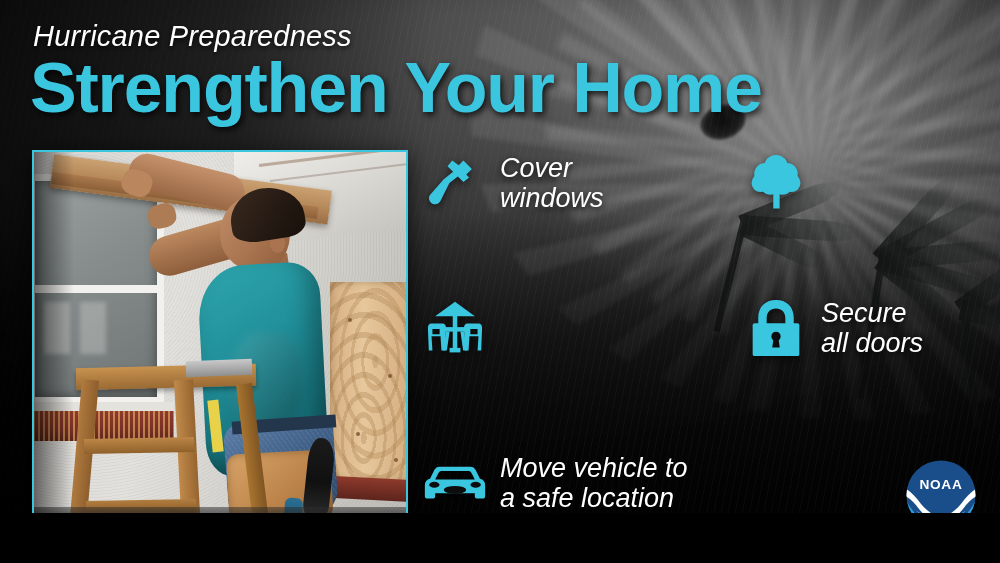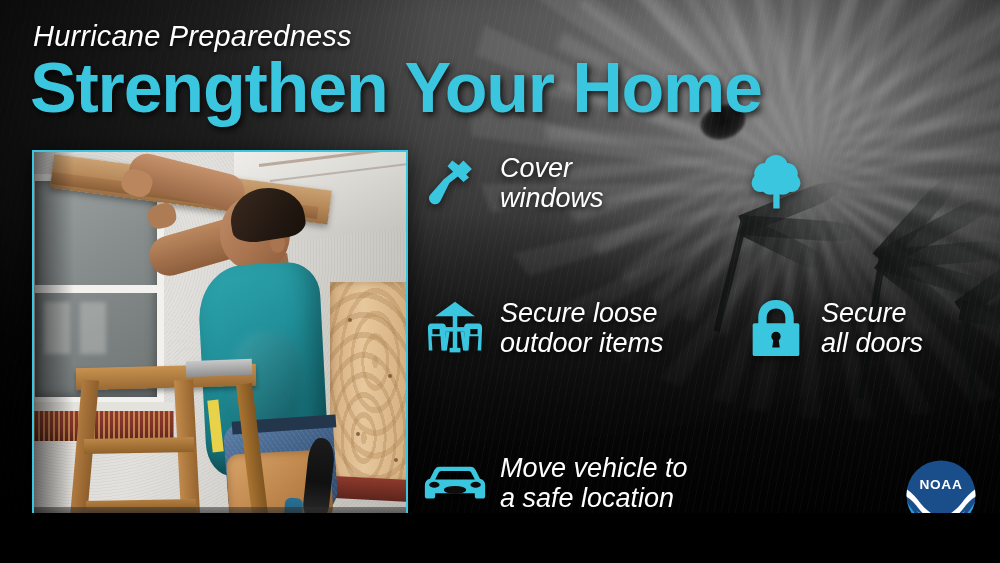--- a/index.html
+++ b/index.html
@@ -530,22 +530,20 @@
           <rect x="31.5" y="16" width="5" height="40"></rect>
           <rect x="18" y="30" width="32" height="5"></rect>
           <path d="M24 35 l-3 21 h4 l3 -21 z"></path>
           <path d="M44 35 l3 21 h-4 l-3 -21 z"></path>
           <rect x="28" y="53" width="12" height="5"></rect>
           <path d="M8 26 q-4 0 -4 5 l1 25 h4 l-1 -16 h10 l1 16 h4 l1 -25 q0 -5 -4 -5 z M9 32 h8 l0 6 h-8 z"></path>
           <path d="M60 26 q4 0 4 5 l-1 25 h-4 l1 -16 h-10 l-1 16 h-4 l-1 -25 q0 -5 4 -5 z M59 32 h-8 l0 6 h8 z"></path>
         </g>
       </svg>
     </span>
-    <span class="txt">Secure loose
-outdoor items</span>
   </div>
 
   <div class="tip" id="tip-doors">
     <span class="ico">
       <svg width="56" height="60" viewBox="0 0 60 64">
         <g fill="#3bc6e0">
           <path d="M30 2 C18 2 11 10 11 21 v8 h9 v-8 c0-6 4-10 10-10 s10 4 10 10 v8 h9 v-8 C49 10 42 2 30 2 Z"></path>
           <rect x="5" y="27" width="50" height="35" rx="2"></rect>
         </g>
         <g fill="#0d0d0d">

